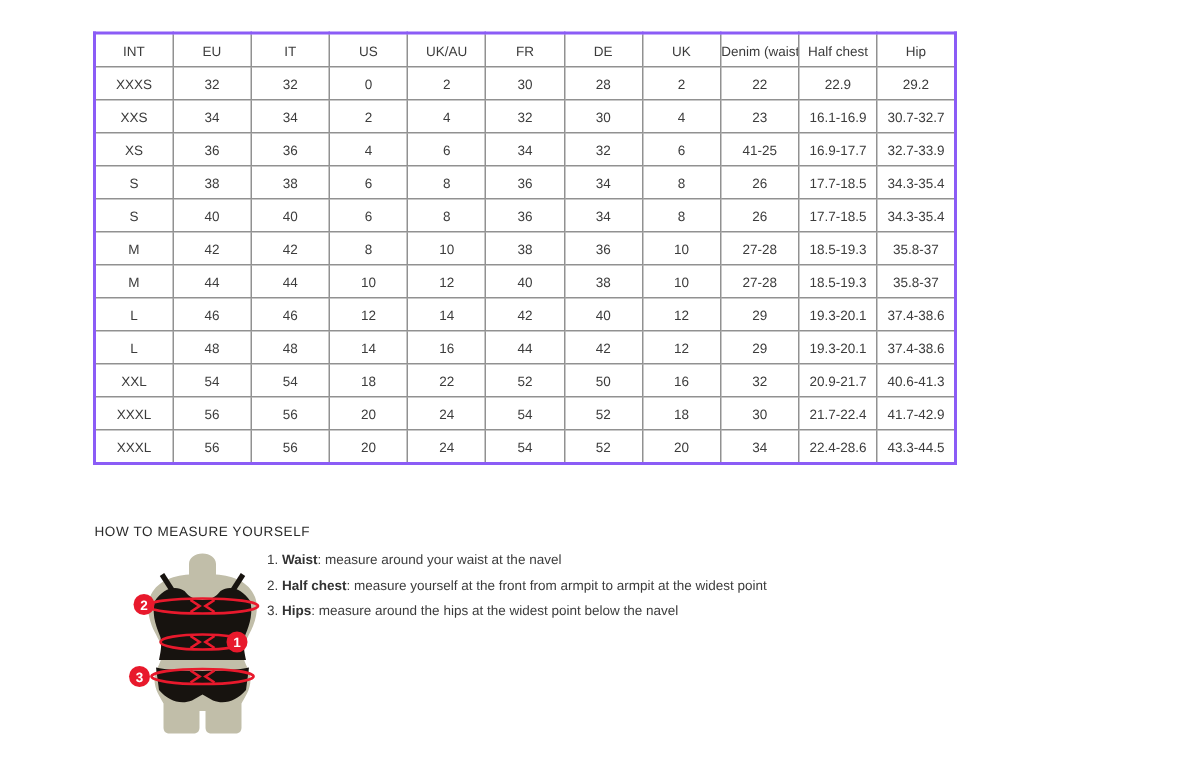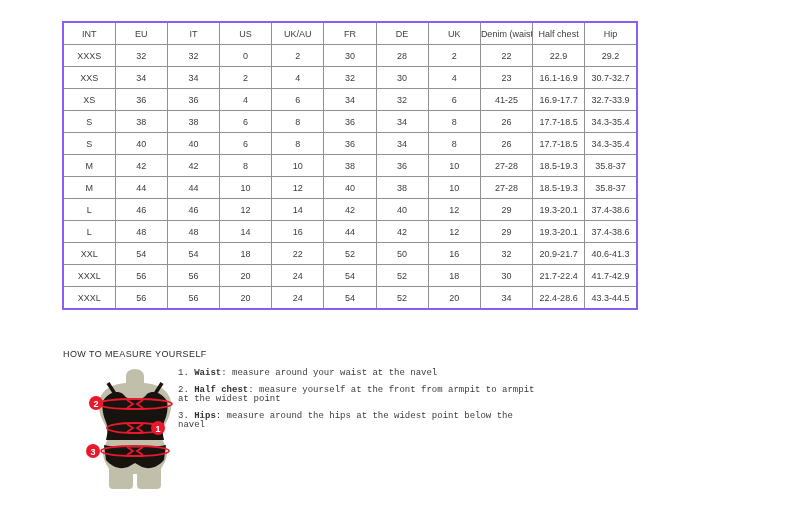--- a/index.html
+++ b/index.html
@@ -18,21 +18,21 @@
     font-size:9px;font-weight:400;color:#3c3c3c;
     white-space:nowrap;overflow:hidden;
   }
   .measure-title{
     position:absolute;left:63px;top:349px;
     font-size:9px;font-weight:normal;color:#2a2a2a;letter-spacing:.4px;
   }
   .figure-wrap{position:absolute;left:78px;top:367px;width:110px;height:128px;}
   .steps{
     position:absolute;left:178px;top:369px;width:360px;
-    font-size:9px;color:#3c3c3c;font-family:Liberation Mono, monospace;
+    font-size:9px;color:#3c3c3c;
   }
   .step{margin-bottom:8px;line-height:9px;}
   .step b{color:#333;}
 </style>
 </head>
 <body>
 
 <div class="page">
 
   <table class="size-chart">

